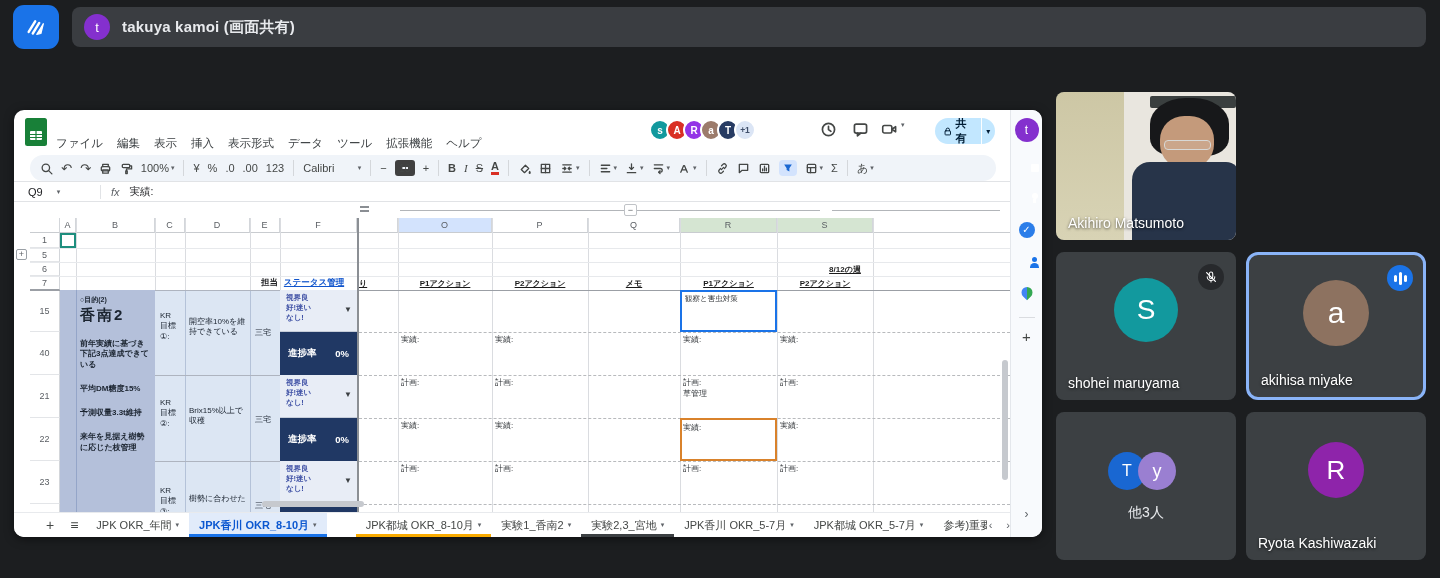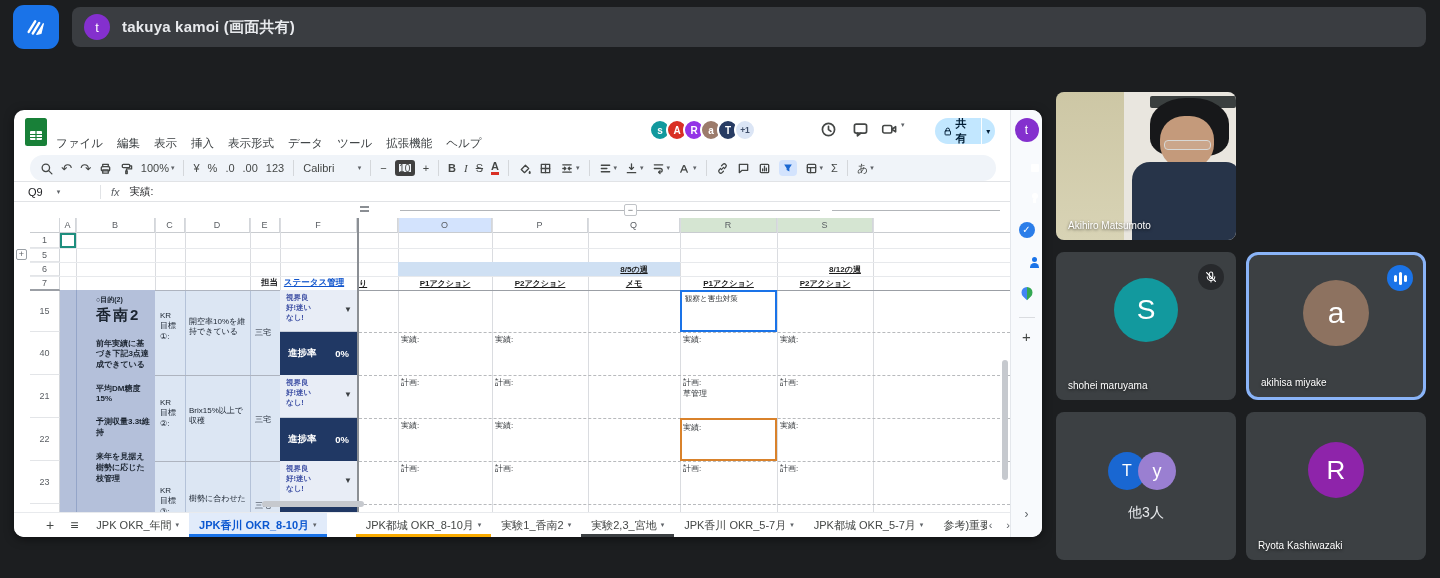--- a/index.html
+++ b/index.html
@@ -27,21 +27,21 @@
   .chip.more { background:#dbe5f5; color:#41506b; font-size:8.5px; }
   .hicon { position:absolute; top:11px; color:#444746; display:flex; }
   .share-btn { position:absolute; left:921px; top:8px; width:60px; height:26px; background:#c2e7ff; border-radius:13px; display:flex; align-items:center; color:#001d35; font-size:11px; font-weight:600; overflow:hidden; }
   .share-main { display:flex; align-items:center; gap:3px; padding:0 4px 0 8px; height:100%; }
   .share-caret { display:flex; align-items:center; justify-content:center; width:15px; height:100%; border-left:1px solid rgba(255,255,255,.95); font-size:8px; }
 
   .toolbar { position:absolute; left:16px; top:45px; width:966px; height:26px; background:#f0f4f9; border-radius:13px; display:flex; align-items:center; padding:0 10px; gap:8px; font-size:11px; color:#444746; }
   .tsep { width:1px; height:16px; background:#d4d7db; margin:0 1px; flex:none; }
   .titem { display:flex; align-items:center; gap:2px; flex:none; }
   .caret { font-size:7px; color:#5f6368; }
-  .fontsize-box { width:20px; height:16px; border:4px solid #404040; border-radius:3px; display:flex; align-items:center; justify-content:center; font-size:10px; }
+  .fontsize-box { width:20px; height:16px; border:7px solid #404040; border-radius:3px; display:flex; align-items:center; justify-content:center; font-size:10px; }
   .tb { font-weight:700; } .ti { font-style:italic; font-family:"Liberation Serif",serif; } .ts { text-decoration:line-through; }
   .ta { font-weight:600; border-bottom:3px solid #d93025; line-height:1; padding-bottom:0; }
   .filter-wrap { background:#d3e3fd; border-radius:4px; padding:2px 3px; display:flex; }
 
   .formula-bar { position:absolute; left:0; top:71px; width:996px; height:21px; border-top:1px solid #e1e3e6; border-bottom:1px solid #e1e3e6; display:flex; align-items:center; font-size:11px; }
   .name-box { width:86px; padding-left:14px; display:flex; align-items:center; gap:14px; color:#202124; }
   .fb-sep { width:1px; height:14px; background:#e1e3e6; }
   .fx { font-style:italic; color:#5f6368; margin:0 10px 0 10px; font-size:11px; }
 
   
@@ -60,21 +60,21 @@
   .collapsed-mark { position:absolute; left:346px; top:4px; width:9px; }
   .collapsed-mark i { display:block; height:2px; background:#8a8e93; margin-bottom:2px; }
   .expandbox { position:absolute; left:2px; top:47px; width:11px; height:11px; border:1px solid #9aa0a6; border-radius:2px; color:#5f6368; font-size:9px; line-height:9px; text-align:center; background:#fff; }
 
   .band1 { position:absolute; left:384px; top:60px; width:282px; height:14px; background:#cfe0f3; }
   .weektxt { position:absolute; font-size:8px; font-weight:700; text-decoration:underline; color:#1b1b1b; top:2px; transform:translateX(-50%); white-space:nowrap; }
   .hdr7 { position:absolute; top:74px; height:14px; font-size:8px; font-weight:700; color:#1b1b1b; display:flex; align-items:center; justify-content:center; text-decoration:underline; white-space:nowrap; overflow:hidden; }
   .tanto { position:absolute; left:236px; top:74px; width:28px; height:14px; font-size:8.5px; font-weight:700; display:flex; align-items:center; justify-content:flex-end; }
   .statusmgmt { position:absolute; left:266px; top:74px; width:68px; height:14px; font-size:8.5px; font-weight:700; color:#1155cc; text-decoration:underline; display:flex; align-items:center; justify-content:center; }
 
-  .ab-block { position:absolute; left:46px; top:88px; width:95px; height:222px; background:#b4c0da; color:#1b2430; padding:5px 4px 0 36px; overflow:hidden; }
+  .ab-block { position:absolute; left:46px; top:88px; width:95px; height:222px; background:#b4c0da; color:#1b2430; padding:5px 4px 0 20px; overflow:hidden; }
   .ab-aline { position:absolute; left:16px; top:0; width:1px; height:100%; background:rgba(90,115,165,.35); }
   .obj-prefix { font-size:7px; font-weight:700; }
   .obj-name { font-size:15px; font-weight:700; letter-spacing:2px; margin-top:1px; }
   .obj-desc { font-size:8px; font-weight:700; line-height:1.3; margin-top:14px; }
   .obj-pt { font-size:8px; font-weight:700; margin-top:13px; }
 
   .krgroup { position:absolute; left:141px; width:125px; background:#dce6f3; overflow:hidden; border-top:1px solid #aeb4bf; }
   .krgroup .gl1 { position:absolute; left:30px; top:0; width:1px; height:100%; background:rgba(120,140,175,.4); }
   .krgroup .gl2 { position:absolute; left:95px; top:0; width:1px; height:100%; background:rgba(120,140,175,.4); }
   .kr-label { position:absolute; left:5px; font-size:8px; color:#1b2430; white-space:pre-line; line-height:1.3; }
@@ -116,21 +116,21 @@
   .ic-contacts { width:16px; height:16px; background:#d2e3fc; border-radius:50%; position:relative; }
   .ic-contacts::before { content:""; position:absolute; left:5.5px; top:3px; width:5px; height:5px; border-radius:50%; background:#1a73e8; }
   .ic-contacts::after { content:""; position:absolute; left:3.5px; top:9px; width:9px; height:5px; border-radius:5px 5px 0 0; background:#1a73e8; }
   .ic-maps { width:11px; height:11px; background:linear-gradient(135deg,#4285f4 0 50%,#34a853 50% 100%); border-radius:50% 50% 50% 0; transform:translateX(-50%) rotate(-45deg); position:absolute; left:50%; }
   .ss-div { width:16px; height:1px; background:#dadce0; }
   .ss-plus { font-size:15px; color:#444746; }
   .ss-chev { font-size:12px; color:#5f6368; }
 
   
   .tile { position:absolute; width:180px; height:148px; background:#3c4043; border-radius:8px; overflow:hidden; }
-  .tname { position:absolute; left:12px; bottom:9px; color:#fff; font-size:10px; font-weight:500; text-shadow:0 1px 3px rgba(0,0,0,.7); white-space:nowrap; }
+  .tname { position:absolute; left:12px; bottom:9px; color:#fff; font-size:14px; font-weight:500; text-shadow:0 1px 3px rgba(0,0,0,.7); white-space:nowrap; }
   .bigavatar { position:absolute; left:50%; top:58px; transform:translate(-50%,-50%); border-radius:50%; color:#fff; display:flex; align-items:center; justify-content:center; }
   .mutebadge { position:absolute; right:12px; top:12px; width:26px; height:26px; border-radius:50%; background:rgba(32,33,36,.75); display:flex; align-items:center; justify-content:center; }
   .speakbadge { position:absolute; right:10px; top:10px; width:26px; height:26px; border-radius:50%; background:#1a73e8; display:flex; align-items:center; justify-content:center; gap:2px; }
   .speakbadge i { width:3px; border-radius:2px; background:#fff; display:block; }
   .tile.speaking { border:3px solid #8ab4f8; border-radius:12px; }
   .mini-ava { position:absolute; top:40px; width:38px; height:38px; border-radius:50%; color:#fff; font-size:16px; display:flex; align-items:center; justify-content:center; }
   .group-label { position:absolute; left:0; right:0; top:92px; text-align:center; color:#e8eaed; font-size:14px; }
 
   
   .vid { position:absolute; inset:0; }
@@ -419,23 +419,20 @@
       <div class="hline" style="left:16px;top:46px;width:980px"></div>
       <div class="hline" style="left:16px;top:60px;width:980px"></div>
       <div class="hline" style="left:16px;top:74px;width:980px"></div>
       <div class="hline strong" style="left:16px;top:88px;width:980px"></div>
       <div class="hline dashed" style="left:345px;top:130px;width:651px"></div>
       <div class="hline dashed" style="left:345px;top:173px;width:651px"></div>
       <div class="hline dashed" style="left:345px;top:216px;width:651px"></div>
       <div class="hline dashed" style="left:345px;top:259px;width:651px"></div>
       <div class="hline dashed" style="left:345px;top:302px;width:651px"></div>
 
-      <div class="band1">
-          <span class="weektxt" style="left:236px">8/5の週</span>
-        </div>
       <span class="weektxt" style="left:831px;top:62px">8/12の週</span>
       <div class="tanto">担当</div>
       <div class="statusmgmt">ステータス管理</div>
       <div class="hdr7" style="left:345px;width:18px;justify-content:flex-start">り</div>
       <div class="hdr7" style="left:384px;width:94px">P1アクション</div>
       <div class="hdr7" style="left:478px;width:96px">P2アクション</div>
       <div class="hdr7" style="left:574px;width:92px">メモ</div>
       <div class="hdr7" style="left:666px;width:97px">P1アクション</div>
       <div class="hdr7" style="left:763px;width:96px">P2アクション</div>
 

